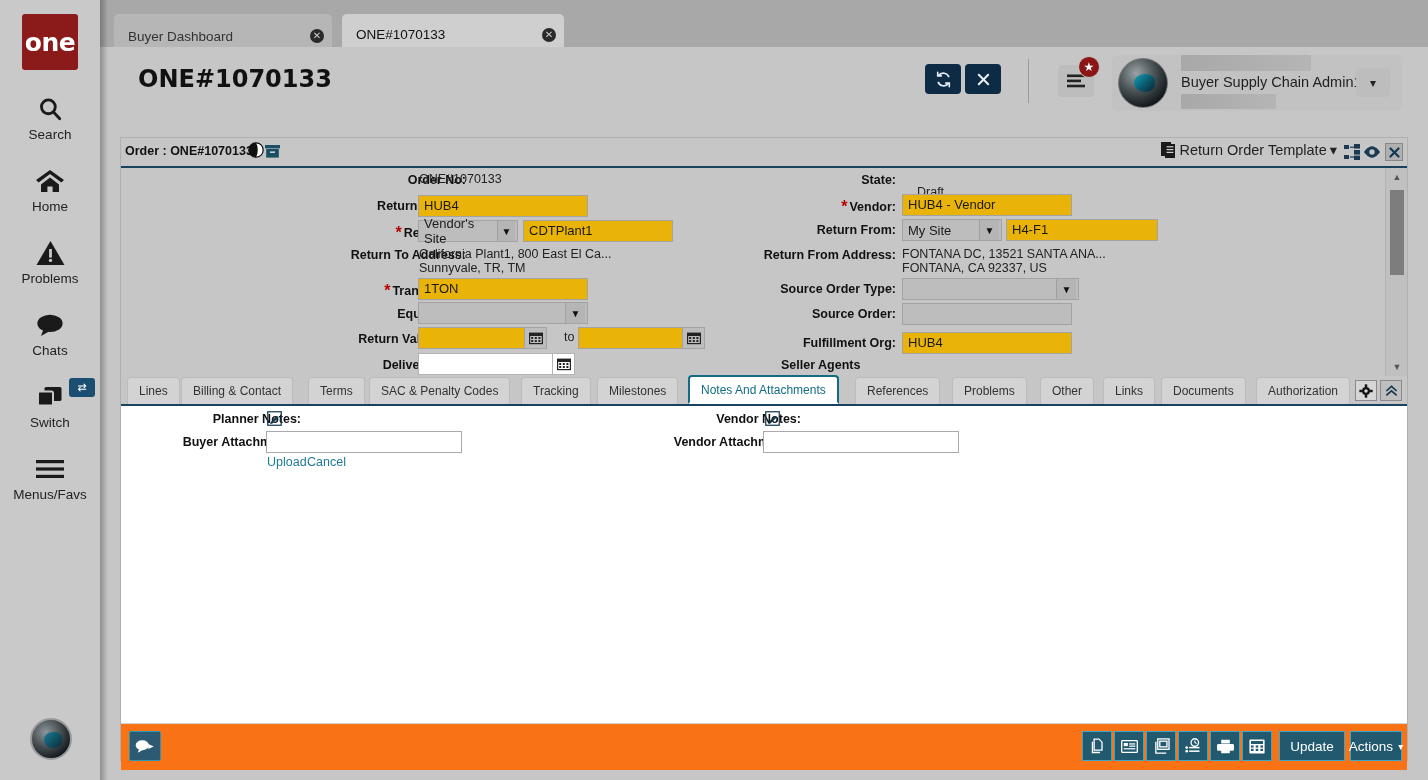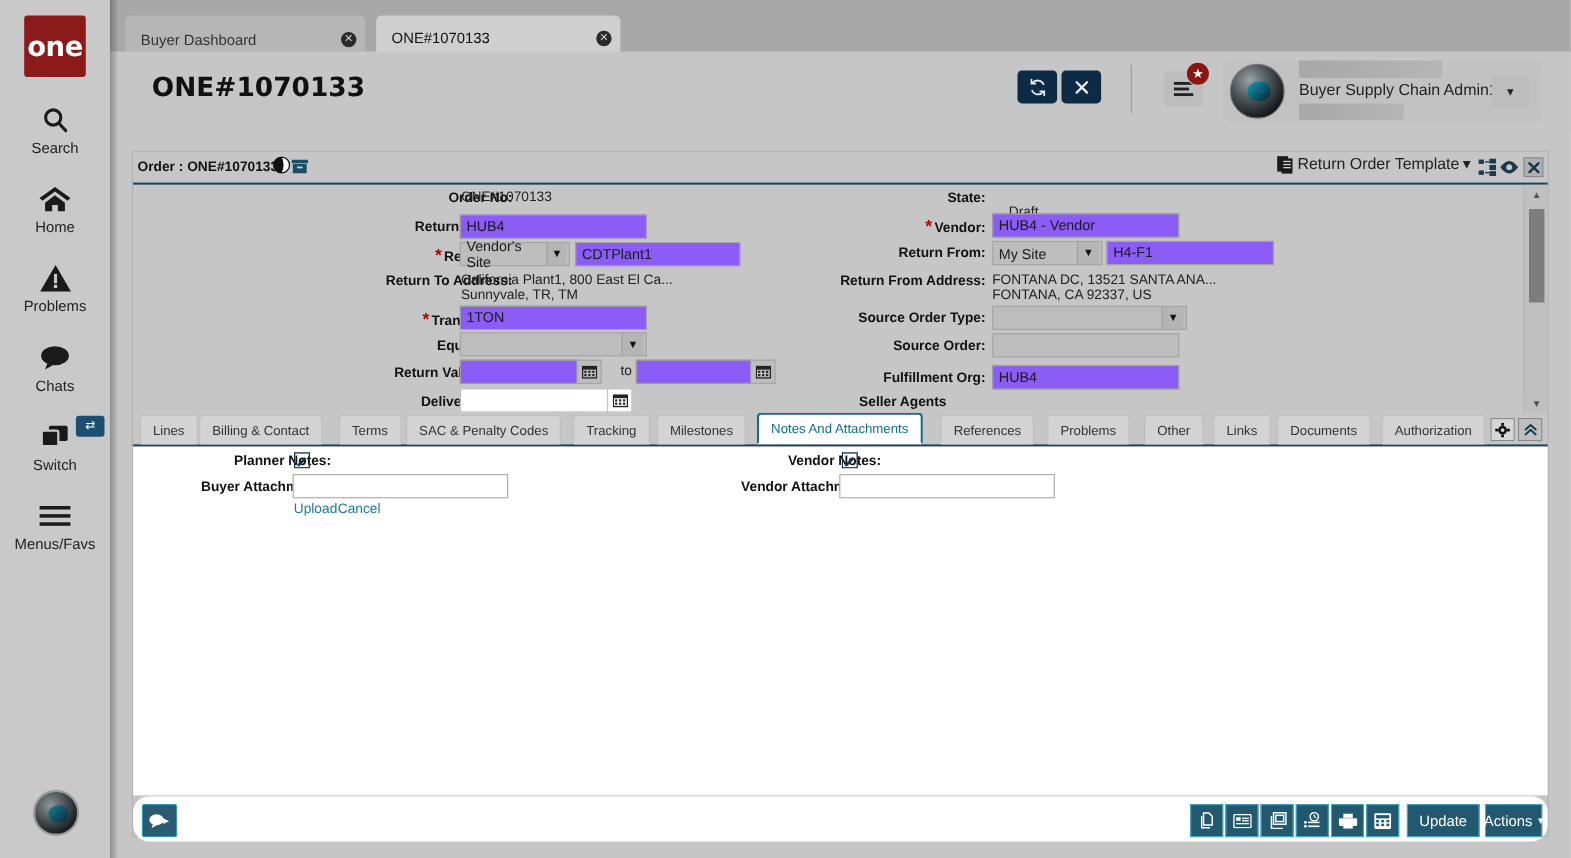--- a/index.html
+++ b/index.html
@@ -138,21 +138,21 @@
   #hic3 { right: 4px; background: #b0b0b0; border: 1px solid #888; }
 
   
   #formwrap { position: relative; height: 208px; background: #c6c6c6; overflow: hidden; }
   #formscroll { position: absolute; left: 0; top: 0; right: 22px; bottom: 0; }
   .frow { position: absolute; display: flex; align-items: center; }
   .flabel { font-size: 12.5px; font-weight: bold; color: #111; text-align: right; }
   .star { color: #b00; margin-right: 2px; font-weight: bold; }
   .fval { font-size: 12.5px; color: #222; }
   .finput {
-    height: 22px; background: #8b5cf6; border: 1px solid #a3a3a3;
+    height: 22px; background: #eab308; border: 1px solid #a3a3a3;
     font-size: 13px; color: #1a1a1a; padding: 0 5px; line-height: 20px;
   }
   .finput.white { background: #fff; border: 1px solid #b4b4b4; }
   .fselect {
     height: 22px; background: #bdbdbd; border: 1px solid #a3a3a3;
     font-size: 13px; color: #1a1a1a; padding: 0 2px 0 5px;
     display: flex; align-items: center; justify-content: space-between; cursor: pointer;
   }
   .fselect .caret {
     width: 20px; height: 20px; margin-left: 4px; background: #b5b5b5; border-left: 1px solid #a0a0a0;
@@ -194,21 +194,21 @@
 
   
   #tabcontent { position: relative; height: 317px; background: #fff; }
   .cfield { position: absolute; display: flex; align-items: flex-start; }
   .clabel { font-size: 12.5px; font-weight: bold; color: #111; text-align: right; }
   .editicon { width: 16px; height: 16px; color: #12384f; cursor: pointer; }
   .attinput { width: 196px; height: 22px; background: #fff; border: 1px solid #a9a9a9; }
   .alink { font-size: 12.5px; color: #1f7a96; cursor: pointer; }
 
   
-  #footer { position: relative; height: 42px; background: #ffffff; border-top: 1px solid #d2d2d2; border-radius: 15px; }
+  #footer { position: relative; height: 47px; background: #f97316; border-top: 1px solid #d2d2d2; }
   #chatbtn {
     position: absolute; left: 8px; top: 7px; width: 32px; height: 30px;
     background: #2d5a73; border: 1px solid #2a99b8; border-radius: 2px;
     display: flex; align-items: center; justify-content: center; cursor: pointer; color: #fff;
   }
   .fbtn {
     position: absolute; top: 7px; height: 30px; background: #23596f; border: 1px solid #3fa7c4;
     display: flex; align-items: center; justify-content: center; cursor: pointer;
     color: #fff; font-size: 13.5px;
   }

